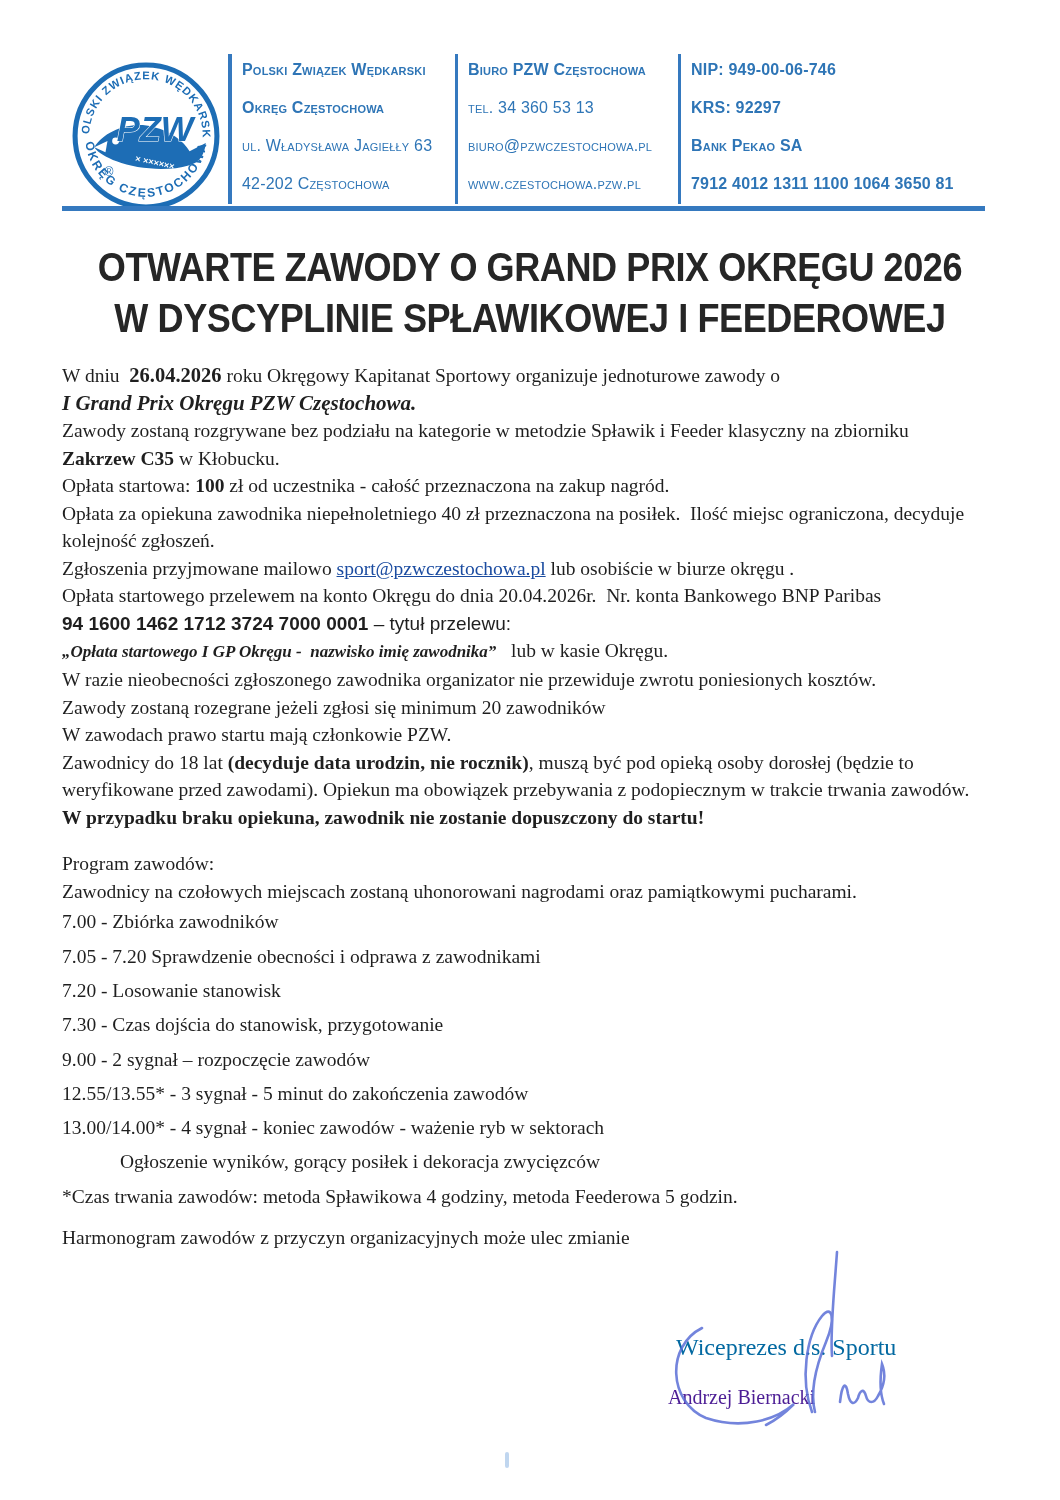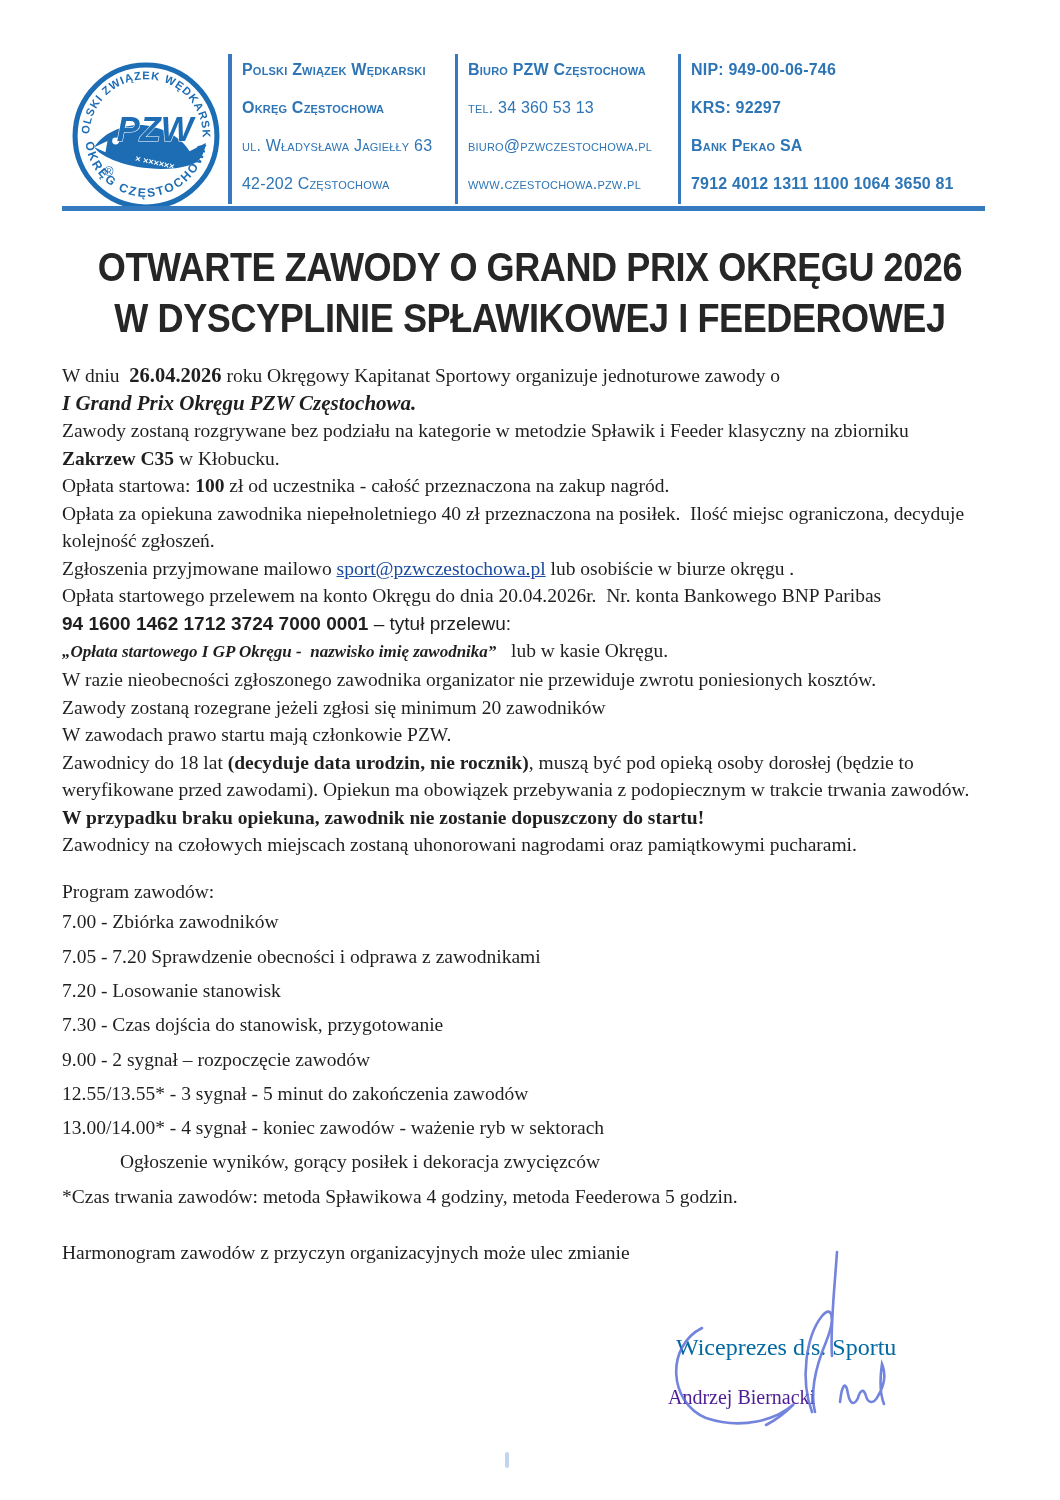--- a/index.html
+++ b/index.html
@@ -37,21 +37,21 @@
   .content{position:absolute;top:362px;left:62px;right:70px}
   .line{font-size:19.5px;line-height:27.55px;white-space:pre-wrap}
   .date{font-weight:bold;font-size:20.5px}
   .event-name{font-weight:bold;font-style:italic;font-size:21px}
   .sans{font-family:"Liberation Sans",sans-serif;font-size:19px}
   .quote{font-weight:bold;font-style:italic;font-size:17px}
   .email{color:var(--link-blue);text-decoration:underline;cursor:pointer}
   .prog{font-size:19.5px;line-height:34.3px;white-space:pre-wrap}
   .prog-head{margin-top:19px}
   .indent{padding-left:58px}
-  .gap-top{margin-top:22px}
+  .gap-top{margin-top:7px}
   
   .sig-role{position:absolute;left:676px;top:1334px;font-size:24px;color:#0369a1;white-space:nowrap}
   .sig-name{position:absolute;left:668px;top:1386px;font-size:20px;color:#4c1d95;white-space:nowrap}
   .ink{position:absolute;left:0;top:0;pointer-events:none}
   .artifact{position:absolute;left:505px;top:1452px;width:4px;height:16px;background:#8db4e2;opacity:.55;border-radius:2px}
 </style>
 </head>
 <body>
 
 <div class="page">
@@ -118,23 +118,23 @@
     <div class="line"><span>Zgłoszenia przyjmowane mailowo </span><span class="email">sport@pzwczestochowa.pl</span><span> lub osobiście w biurze okręgu .</span></div>
     <div class="line">Opłata startowego przelewem na konto Okręgu do dnia 20.04.2026r.  Nr. konta Bankowego BNP Paribas</div>
     <div class="line sans"><span class="b">94 1600 1462 1712 3724 7000 0001</span><span> – tytuł przelewu:</span></div>
     <div class="line"><span class="quote">„Opłata startowego I GP Okręgu -  nazwisko imię zawodnika”</span><span>   lub w kasie Okręgu.</span></div>
     <div class="line">W razie nieobecności zgłoszonego zawodnika organizator nie przewiduje zwrotu poniesionych kosztów.</div>
     <div class="line">Zawody zostaną rozegrane jeżeli zgłosi się minimum 20 zawodników</div>
     <div class="line">W zawodach prawo startu mają członkowie PZW.</div>
     <div class="line"><span>Zawodnicy do 18 lat </span><span class="b">(decyduje data urodzin, nie rocznik)</span><span>, muszą być pod opieką osoby dorosłej (będzie to</span></div>
     <div class="line">weryfikowane przed zawodami). Opiekun ma obowiązek przebywania z podopiecznym w trakcie trwania zawodów.</div>
     <div class="line b">W przypadku braku opiekuna, zawodnik nie zostanie dopuszczony do startu!</div>
+    <div class="line prog-head">Program zawodów:</div>
+
     <div class="line">Zawodnicy na czołowych miejscach zostaną uhonorowani nagrodami oraz pamiątkowymi pucharami.</div>
-
-    <div class="line prog-head">Program zawodów:</div>
     <div class="prog">7.00 - Zbiórka zawodników</div>
     <div class="prog">7.05 - 7.20 Sprawdzenie obecności i odprawa z zawodnikami</div>
     <div class="prog">7.20 - Losowanie stanowisk</div>
     <div class="prog">7.30 - Czas dojścia do stanowisk, przygotowanie</div>
     <div class="prog">9.00 - 2 sygnał – rozpoczęcie zawodów</div>
     <div class="prog">12.55/13.55* - 3 sygnał - 5 minut do zakończenia zawodów</div>
     <div class="prog">13.00/14.00* - 4 sygnał - koniec zawodów - ważenie ryb w sektorach</div>
     <div class="prog indent">Ogłoszenie wyników, gorący posiłek i dekoracja zwycięzców</div>
     <div class="prog">*Czas trwania zawodów: metoda Spławikowa 4 godziny, metoda Feederowa 5 godzin.</div>
     <div class="prog gap-top">Harmonogram zawodów z przyczyn organizacyjnych może ulec zmianie</div>

